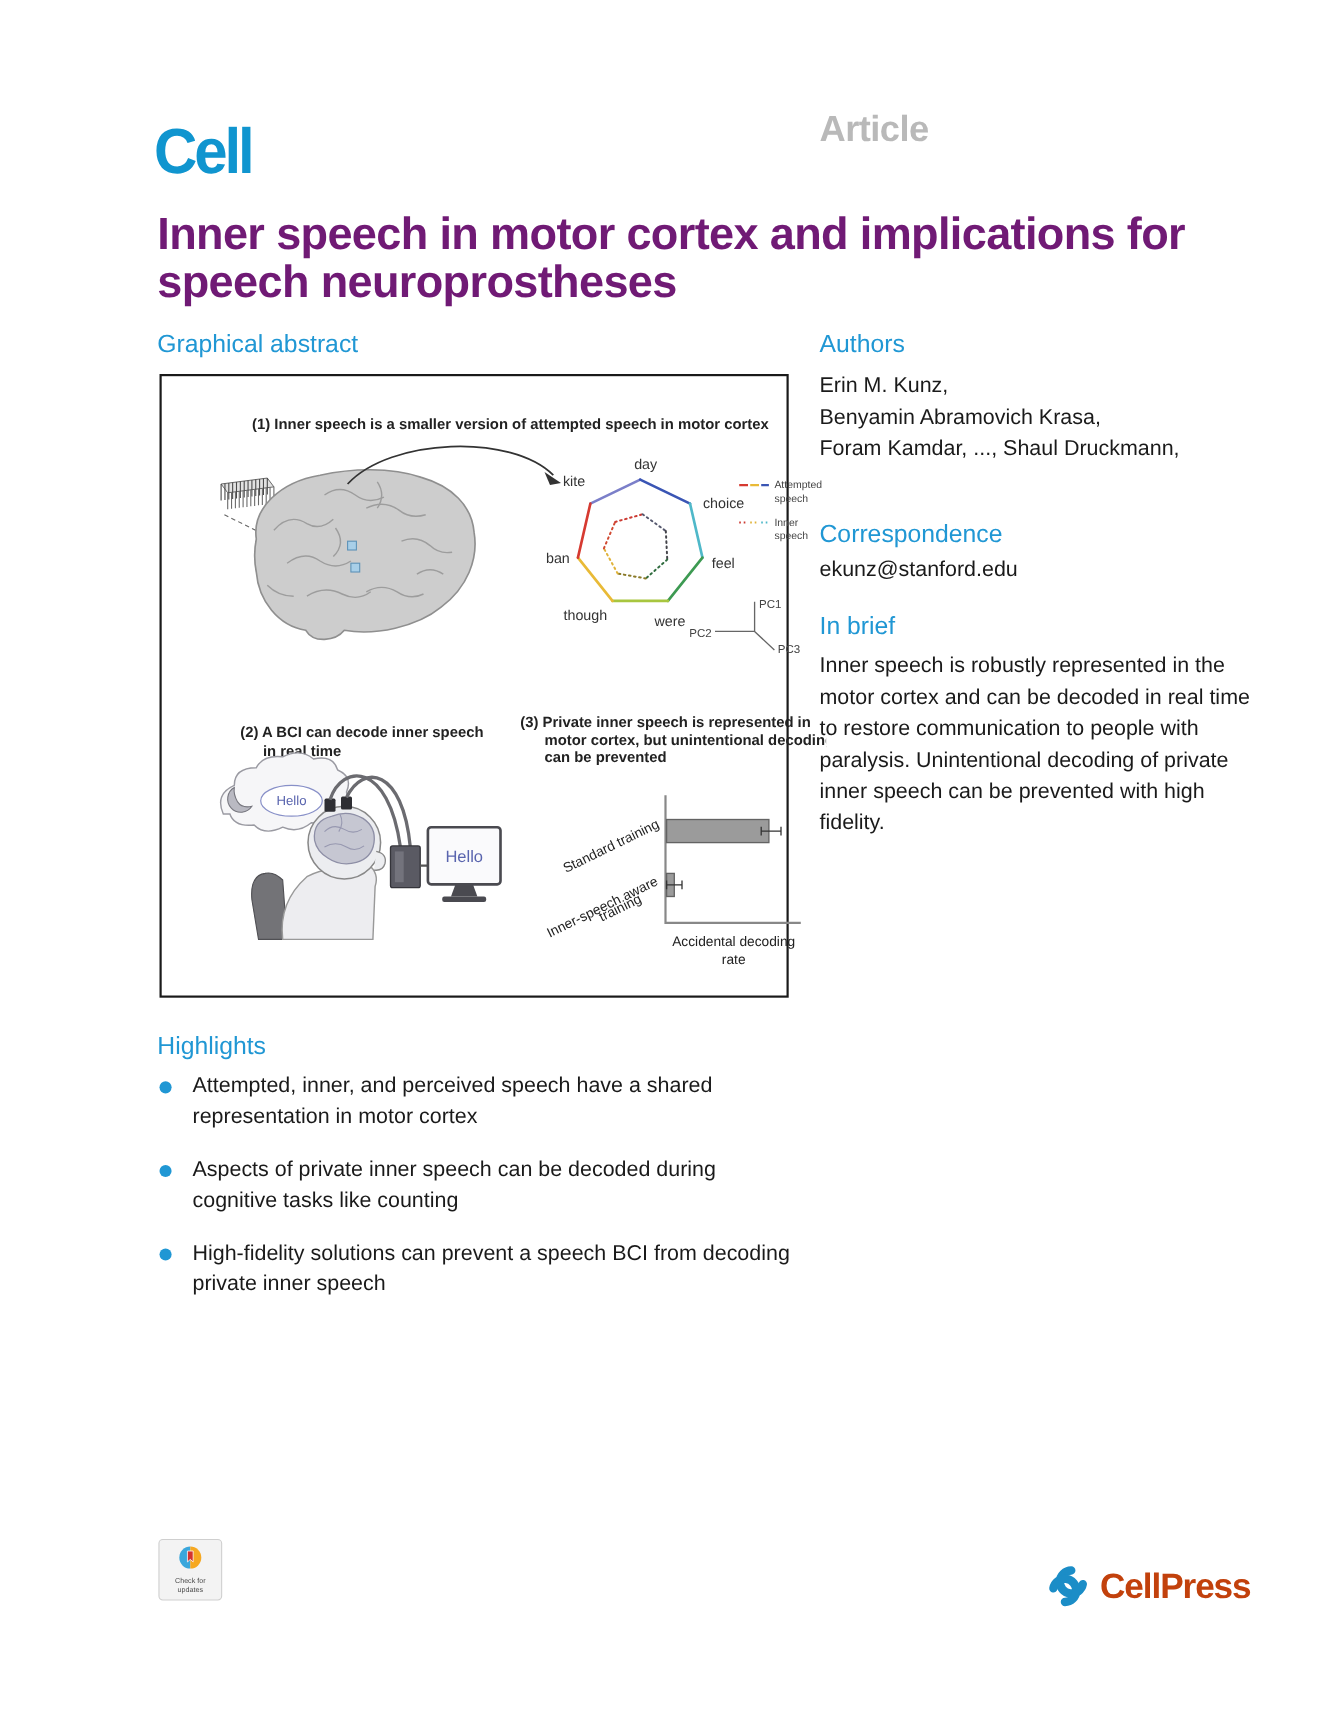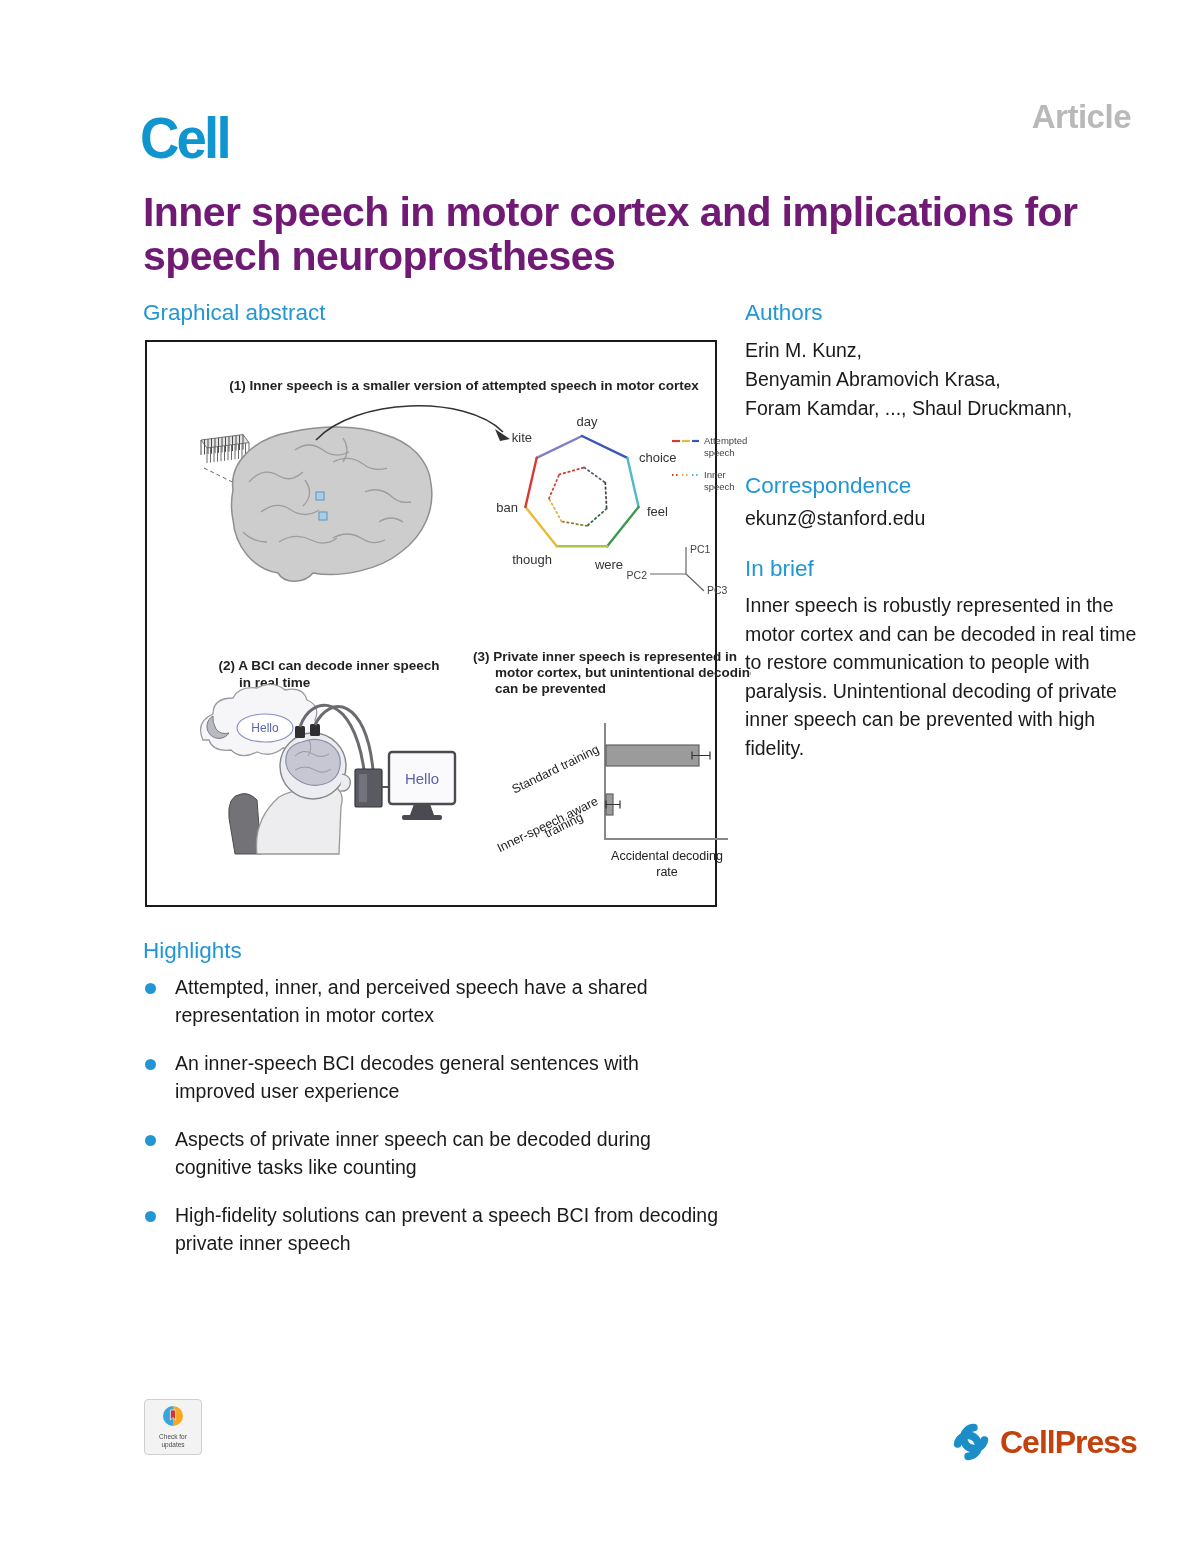--- a/index.html
+++ b/index.html
@@ -1,21 +1,21 @@
 <!DOCTYPE html>
 <html><head>
 <meta charset="utf-8">
 <style>
   * { margin:0; padding:0; box-sizing:border-box; }
   body { background:#ffffff; font-family:"Liberation Sans", sans-serif; }
   .page { position:relative; width:1124px; height:1557px; background:#ffffff; overflow:hidden; margin:0 auto; }
 
   .cell-logo { position:absolute; left:102px; top:104px; font-size:58px; font-weight:bold;
                color:#1095cf; letter-spacing:-3px; transform:scaleX(.94); transform-origin:left; }
-  .article-label { position:absolute; left:707px; top:98px; width:386px; text-align:right;
+  .article-label { position:absolute; left:707px; top:98px; width:386px; text-align:left;
                    font-size:33px; font-weight:bold; color:#b9b9b9; letter-spacing:-0.5px; }
 
   .paper-title { position:absolute; left:105px; top:190px; width:990px; font-size:41px;
                  font-weight:bold; color:#701a75; letter-spacing:-0.6px; line-height:44px; }
 
   .sec-heading { font-size:22.5px; color:#2097d4; font-weight:400; }
 
   .ga-heading { position:absolute; left:105px; top:300px; }
   .ga-box { position:absolute; left:107px; top:340px; width:572px; height:567px;
             border:2px solid #1a1a1a; background:#ffffff;padding-left:36px; }
@@ -236,24 +236,20 @@
   <div class="inbrief-text">Inner speech is robustly represented in the motor cortex and can be decoded in real time to restore communication to people with paralysis. Unintentional decoding of private inner speech can be prevented with high fidelity.</div>
 
   <div class="sec-heading hl-heading">Highlights</div>
   <div class="hl-list">
     <div class="hl-item">
       <span class="hl-dot"></span>
       <span class="hl-text">Attempted, inner, and perceived speech have a shared representation in motor cortex</span>
     </div>
     <div class="hl-item">
       <span class="hl-dot"></span>
-      <span class="hl-text">An inner-speech BCI decodes general sentences with improved user experience</span>
-    </div>
-    <div class="hl-item">
-      <span class="hl-dot"></span>
       <span class="hl-text">Aspects of private inner speech can be decoded during cognitive tasks like counting</span>
     </div>
     <div class="hl-item">
       <span class="hl-dot"></span>
       <span class="hl-text">High-fidelity solutions can prevent a speech BCI from decoding private inner speech</span>
     </div>
   </div>
 
   <div class="badge">
     <svg width="24" height="24" viewBox="0 0 24 24" style="margin-top:4px">

